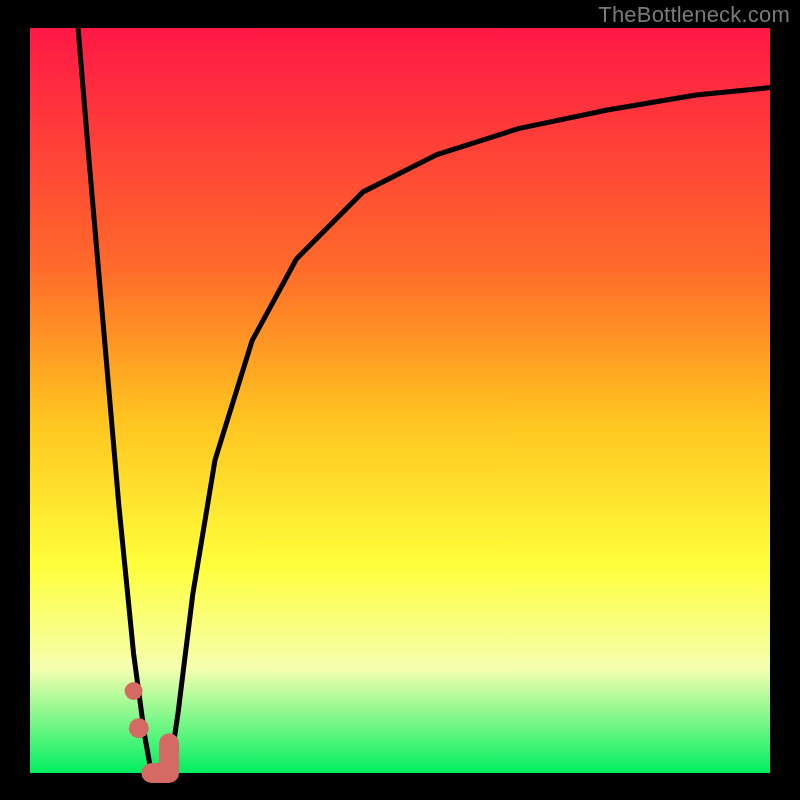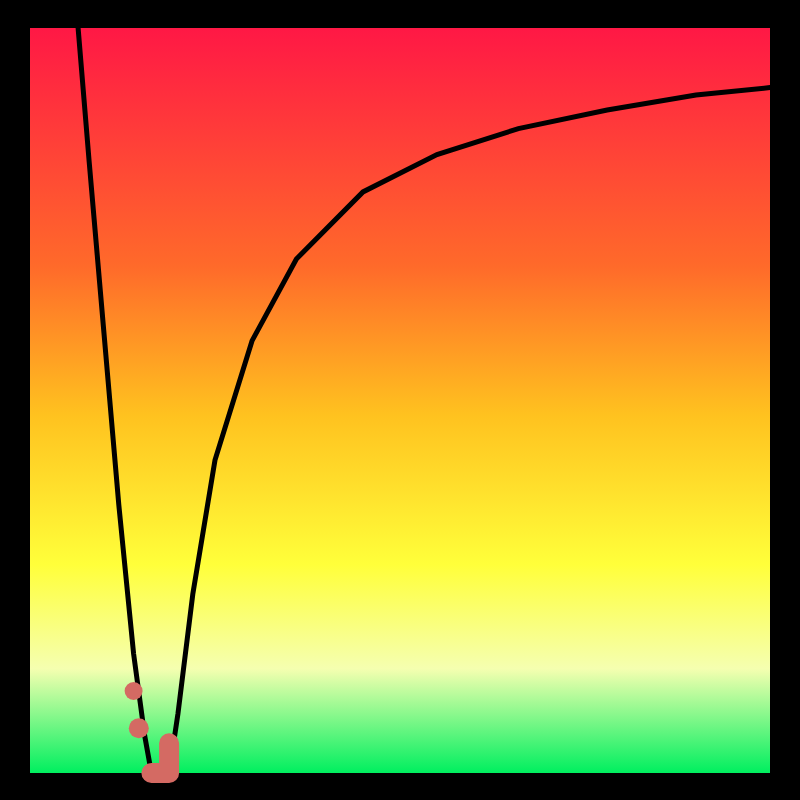--- a/index.html
+++ b/index.html
@@ -30,20 +30,21 @@
     user-select: none;
   }
   svg {
     display: block;
   }
 </style>
 </head>
 <body>
 
 <div class="frame">
+  <div class="watermark">TheBottleneck.com</div>
   <svg id="chart-svg" width="800" height="800" viewBox="0 0 800 800">
     <defs>
       <linearGradient id="bg-grad" x1="0" y1="0" x2="0" y2="1">
         <stop id="g0" offset="0%" stop-color="#ff1845"></stop>
         <stop id="g1" offset="32%" stop-color="#ff6a2a"></stop>
         <stop id="g2" offset="52%" stop-color="#ffc21f"></stop>
         <stop id="g3" offset="72%" stop-color="#ffff3a"></stop>
         <stop id="g4" offset="86%" stop-color="#f5ffb0"></stop>
         <stop id="g5" offset="100%" stop-color="#00ef5f"></stop>
       </linearGradient>

